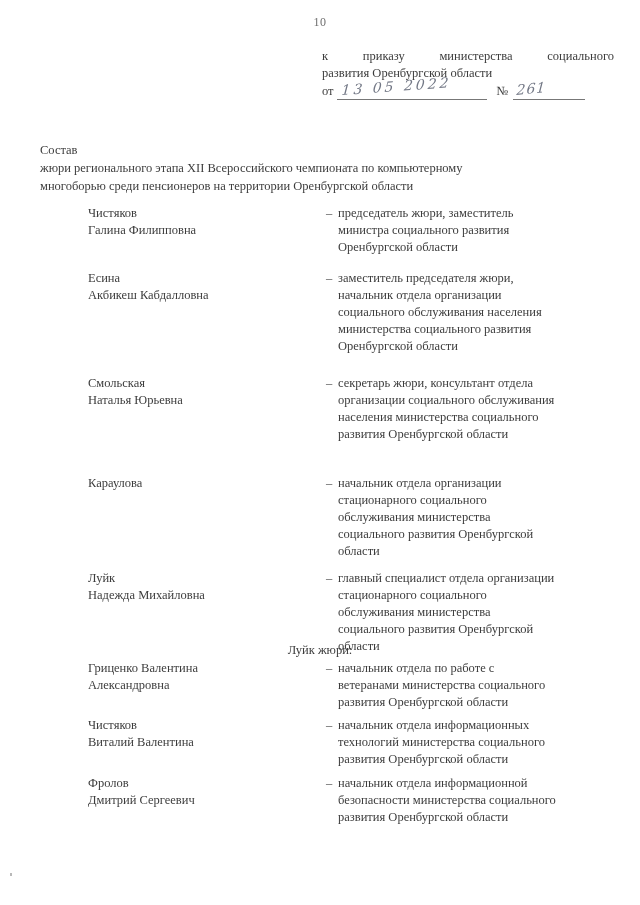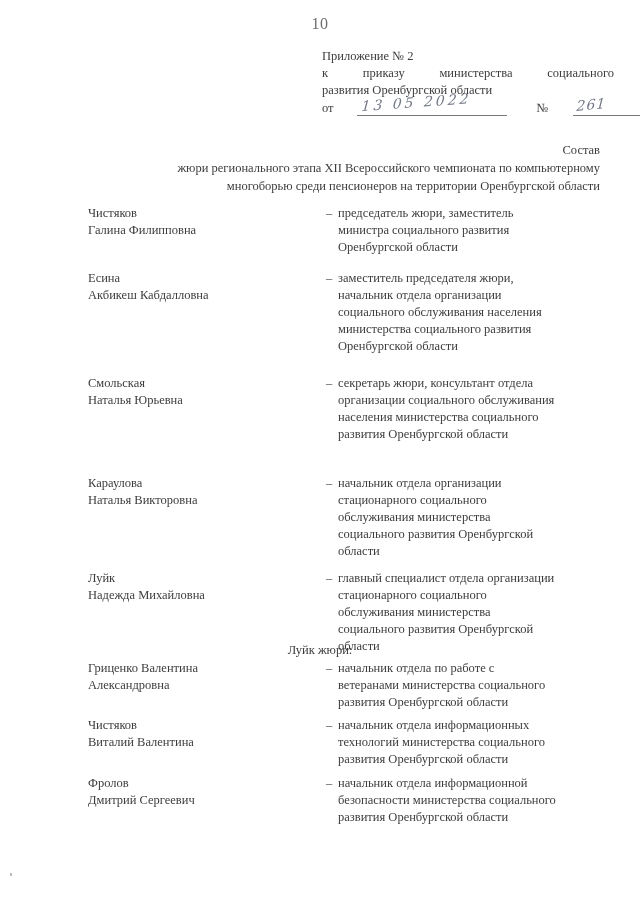--- a/index.html
+++ b/index.html
@@ -18,21 +18,21 @@
     overflow: hidden;
   }
 
   
   .page-number {
     position: absolute;
     top: 15px;
     left: 0;
     width: 640px;
     text-align: center;
-    font-size: 16px;
+    font-size: 12px;
     color: #6e6e6e;
     letter-spacing: 0.5px;
   }
 
   
   .header-block {
     position: absolute;
     top: 48px;
     left: 322px;
     width: 292px;
@@ -44,24 +44,23 @@
     display: block;
     white-space: nowrap;
   }
   .header-block .hl-justify {
     display: block;
     text-align: justify;
     text-align-last: justify;
   }
   .order-line {
     display: flex;
-    align-items: flex-start;
+    align-items: center;
     margin-top: 1px;
     white-space: nowrap;
-    gap: 20px;
   }
   .order-line .lbl { flex: 0 0 auto; padding-right: 3px; }
   .fill-1 {
     position: relative;
     flex: 0 0 150px;
     border-bottom: 1px solid #777;
     height: 15px;
   }
   .fill-2 {
     position: relative;
@@ -98,21 +97,21 @@
     opacity: .85;
   }
   .no-mark { flex: 0 0 auto; padding: 0 4px 0 10px; }
 
   
   .title-block {
     position: absolute;
     top: 141px;
     left: 40px;
     width: 560px;
-    text-align: right;
+    text-align: left;
     font-size: 12.5px;
     line-height: 18px;
     color: #3d3d3d;
   }
   .title-main { display:block; }
   .title-sub  { display:block; }
 
   
   .list {
     position: absolute;
@@ -170,21 +169,20 @@
   }
 </style>
 </head>
 <body>
 
 <div class="page">
 
   <div class="page-number">10</div>
 
   <div class="header-block">
-    <span class="hl">Приложение № 2</span>
     <span class="hl-justify">к приказу министерства социального</span>
     <span class="hl">развития Оренбургской области</span>
     <div class="order-line">
       <span class="lbl">от</span>
       <span class="fill-1">
         <span class="hand">13 05 2022</span>
       </span>
       <span class="no-mark">№</span>
       <span class="fill-2">
         <span class="hand-no">261</span>
@@ -240,21 +238,20 @@
         <span>населения министерства социального</span>
         <span>развития Оренбургской области</span>
       </div>
     </div>
 
     <div class="members-heading">Луйк жюри:</div>
 
     <div class="entry" style="top:270px;">
       <div class="name">
         <span>Караулова</span>
-        <span>Наталья Викторовна</span>
       </div>
       <div class="dash">–</div>
       <div class="role">
         <span>начальник отдела организации</span>
         <span>стационарного социального</span>
         <span>обслуживания министерства</span>
         <span>социального развития Оренбургской</span>
         <span>области</span>
       </div>
     </div>

